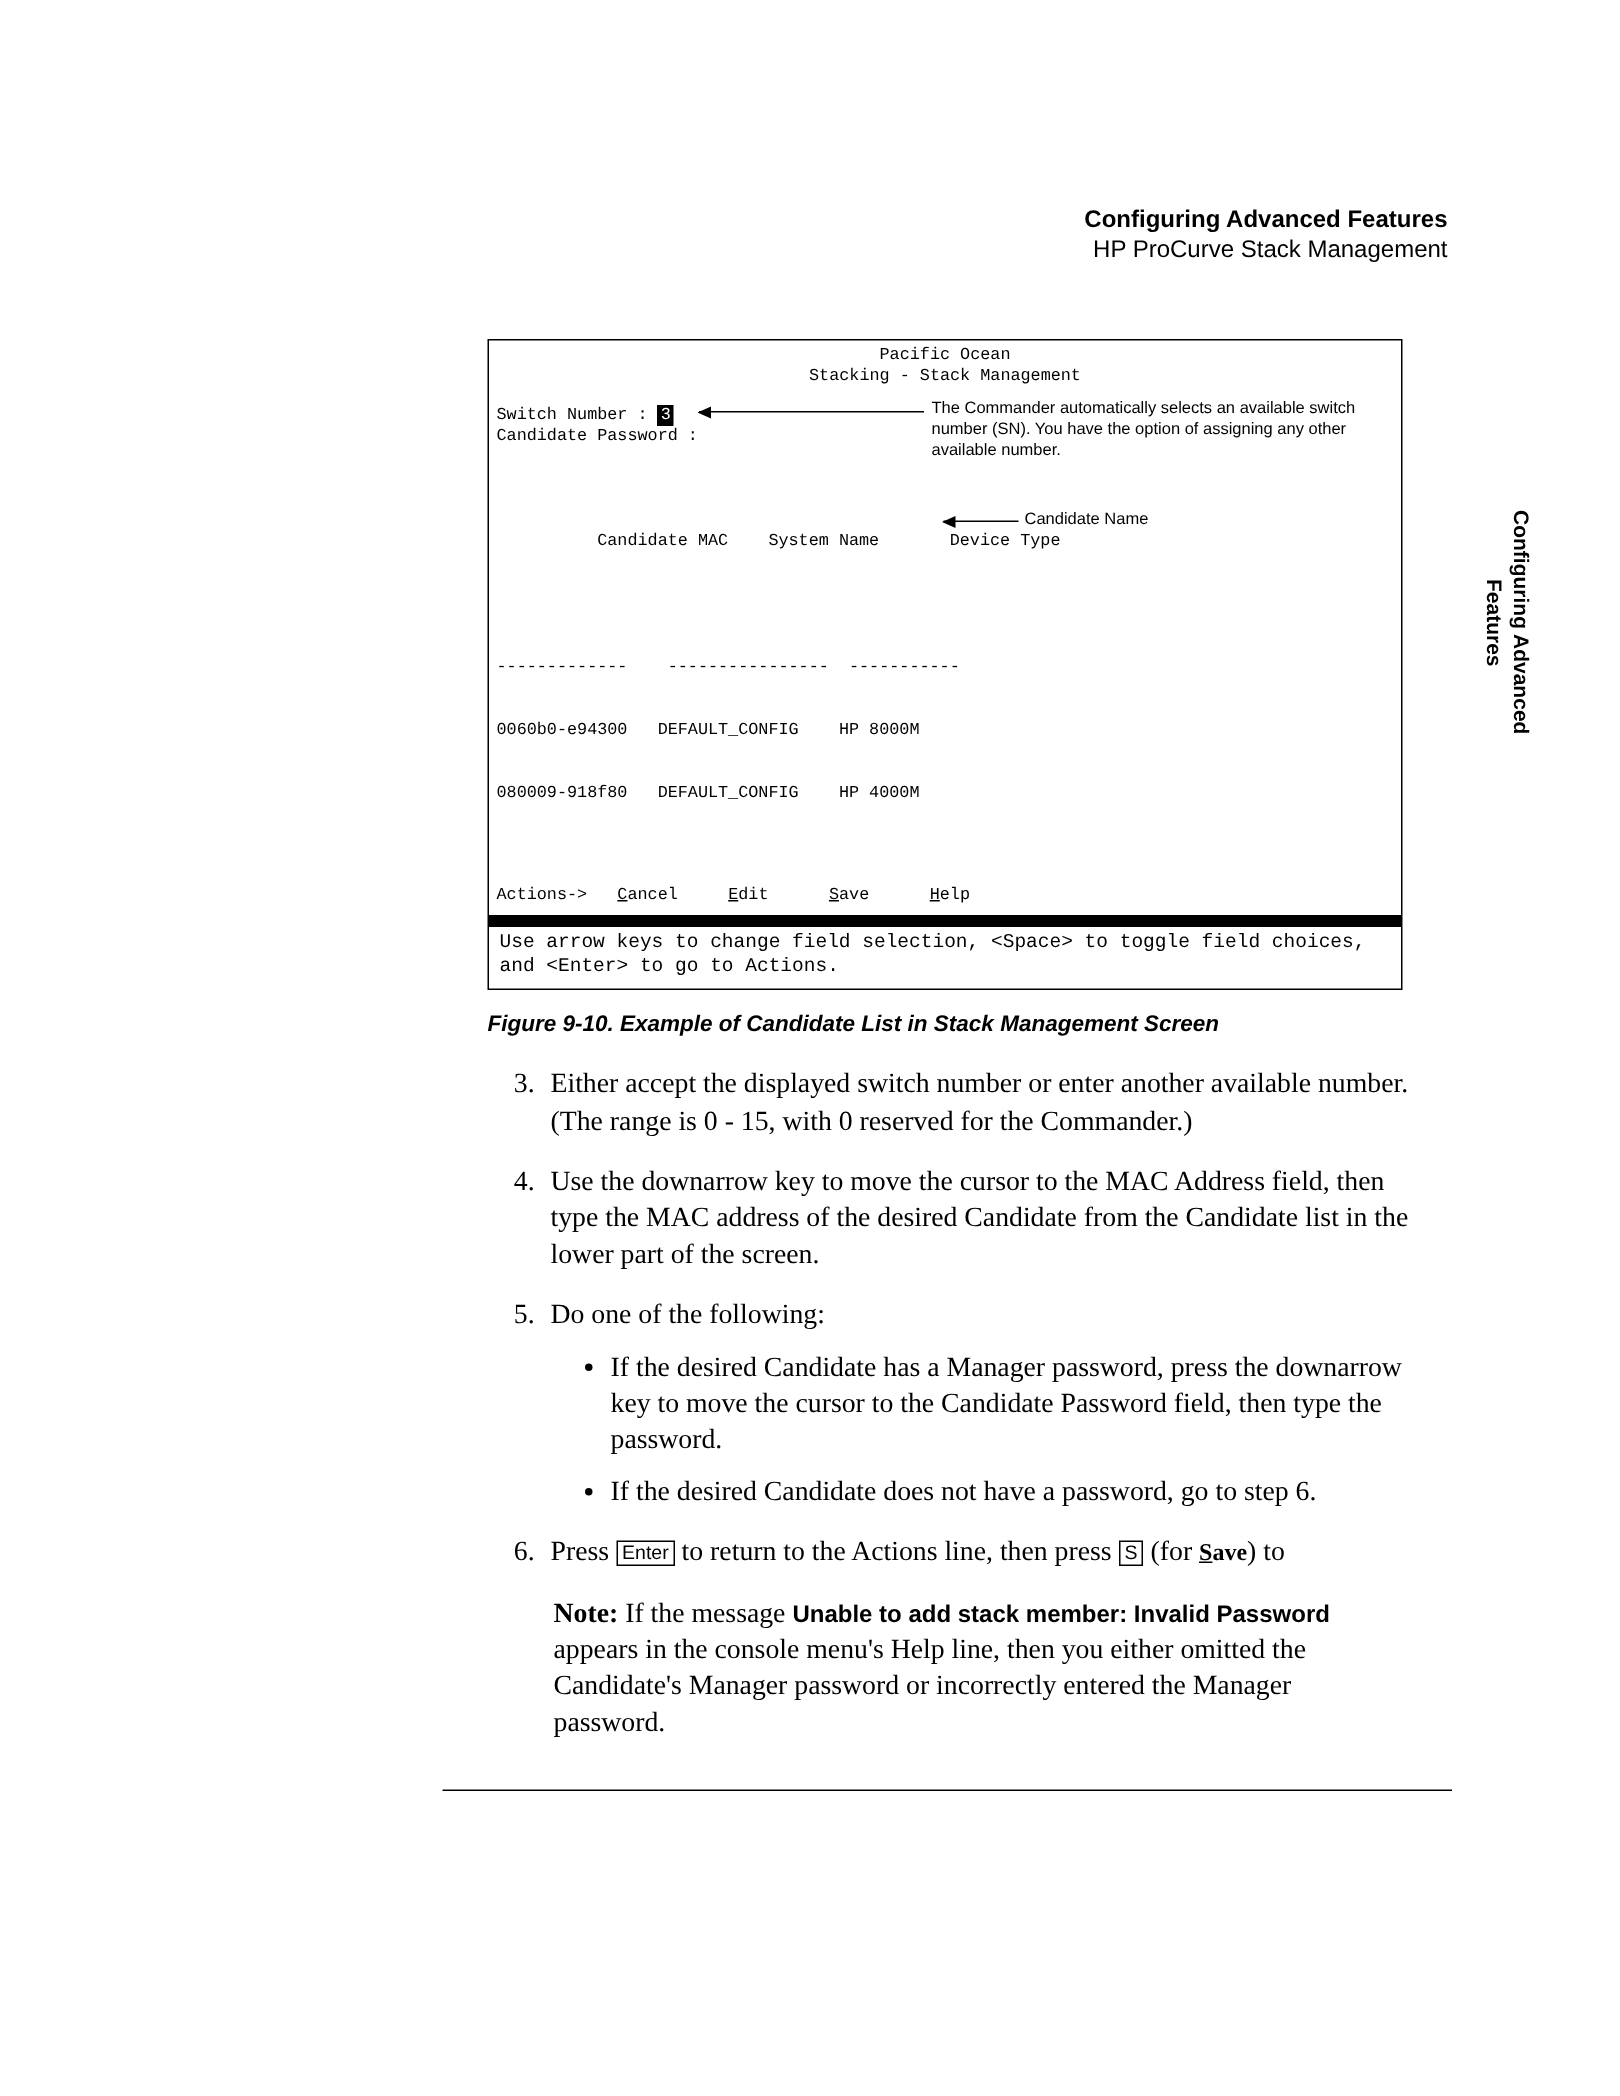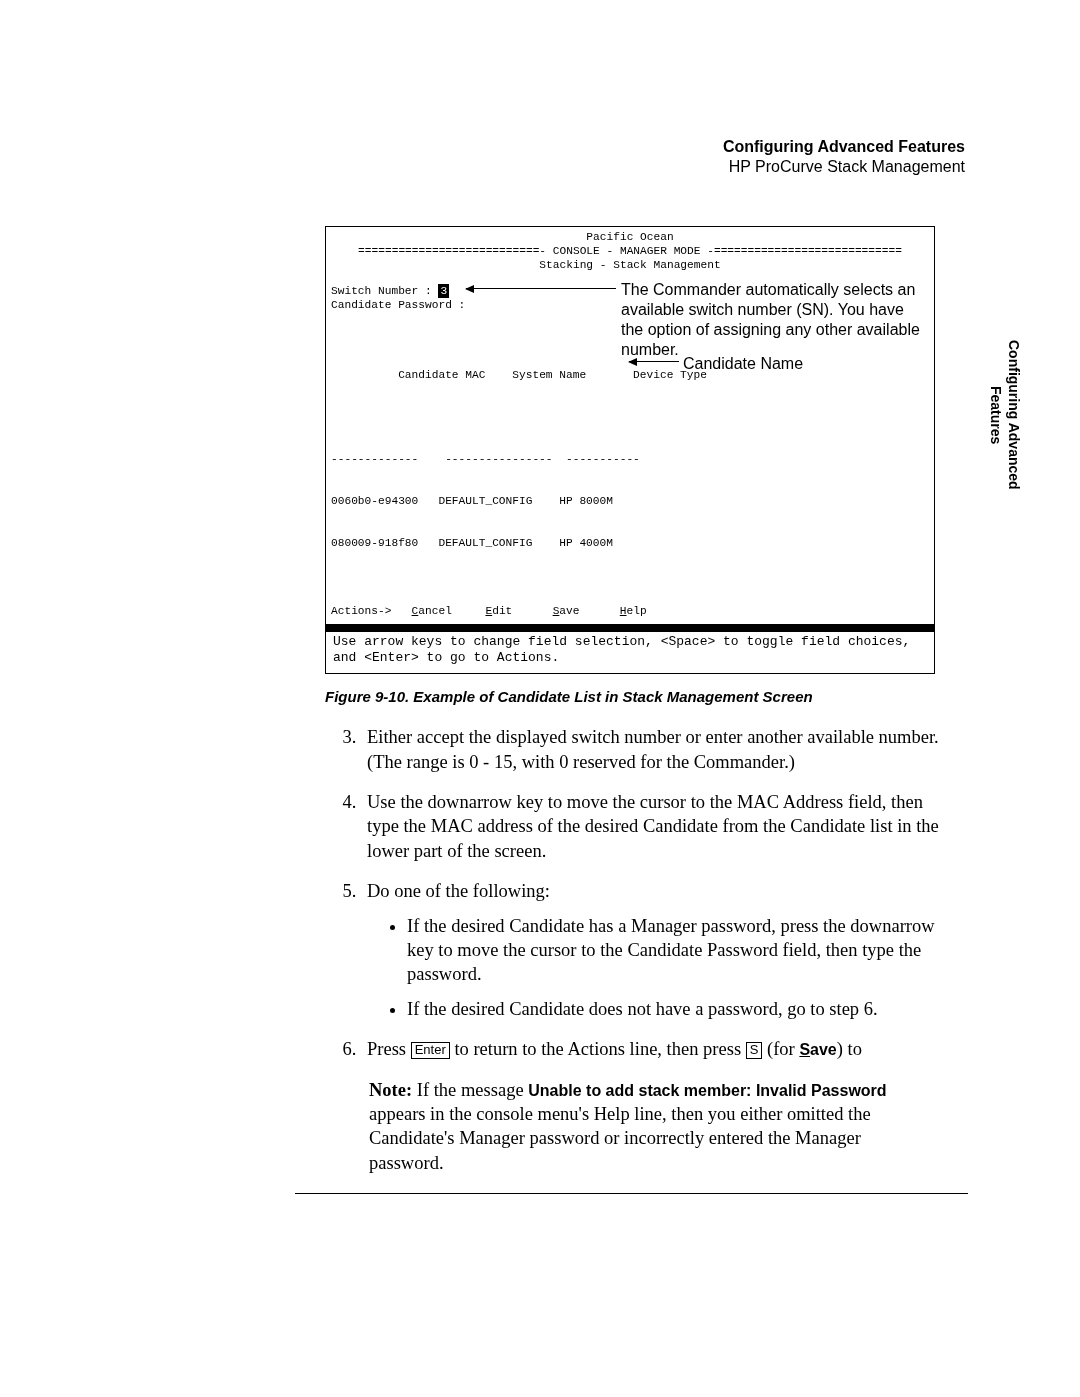--- a/index.html
+++ b/index.html
@@ -52,21 +52,21 @@
   .field-row { position: relative; margin-top: 12px; }
   .sn-cursor {
     background: #000;
     color: #fff;
     padding: 0 2px;
     display: inline-block;
   }
   .callout {
     position: absolute;
     font-family: Arial, Helvetica, sans-serif;
-    font-size: 16px;
+    font-size: 11px;
     line-height: 1.25;
   }
   .callout-sn {
     left: 290px;
     top: -4px;
     width: 300px;
   }
   .callout-list {
     left: 352px;
     top: 0;
@@ -127,21 +127,21 @@
   .keycap {
     font-family: Arial, Helvetica, sans-serif;
     font-size: 13px;
     border: 1px solid #000;
     padding: 0 3px 0 3px;
     display: inline-block;
     vertical-align: 1px;
     line-height: 1.15;
   }
   .bold-sans {
-    font-family: Liberation Sans, sans-serif;
+    font-family: Liberation Serif, serif;
     font-weight: bold;
     font-size: 16px;
   }
   .bold-sans-inline {
     font-family: Liberation Sans, sans-serif;
     font-weight: bold;
     font-size: 16px;
   }
   .note-strong { font-weight: bold; }
   .note-block {
@@ -192,21 +192,20 @@
 
   <div class="content">
 
     <div class="header-block">
       <div class="header-title">Configuring Advanced Features</div>
       <div class="header-sub">HP ProCurve Stack Management</div>
     </div>
 
     <div class="console-wrap">
       <div class="console-center console-line">Pacific Ocean</div>
-      <div class="console-center console-line">===========================- CONSOLE - MANAGER MODE -============================</div>
       <div class="console-center console-line">Stacking - Stack Management</div>
 
       <div class="field-row">
         <span class="console-line">Switch Number : </span><span class="sn-cursor">3</span>
         <div class="arrow arrow-sn"></div>
         <div class="callout callout-sn">The Commander automatically selects an available switch number (SN). You have the option of assigning any other available number.</div>
       </div>
       <div class="console-line">Candidate Password :</div>
 
       <div class="console-table">

